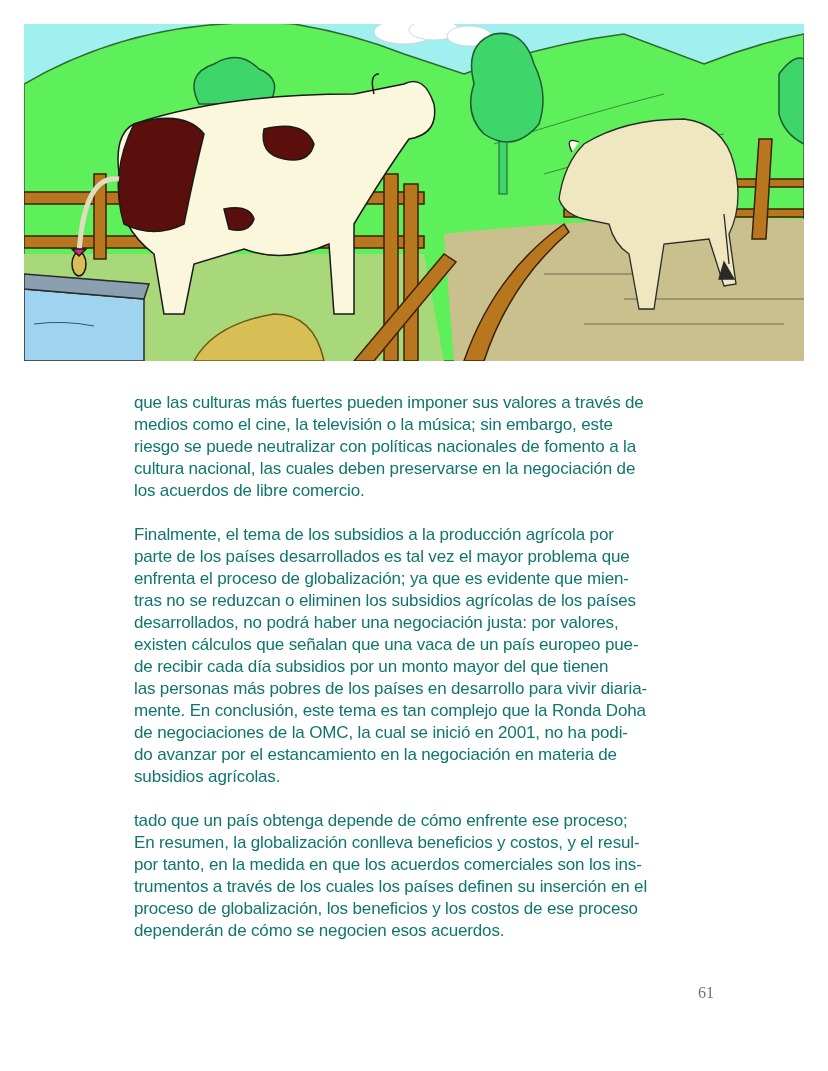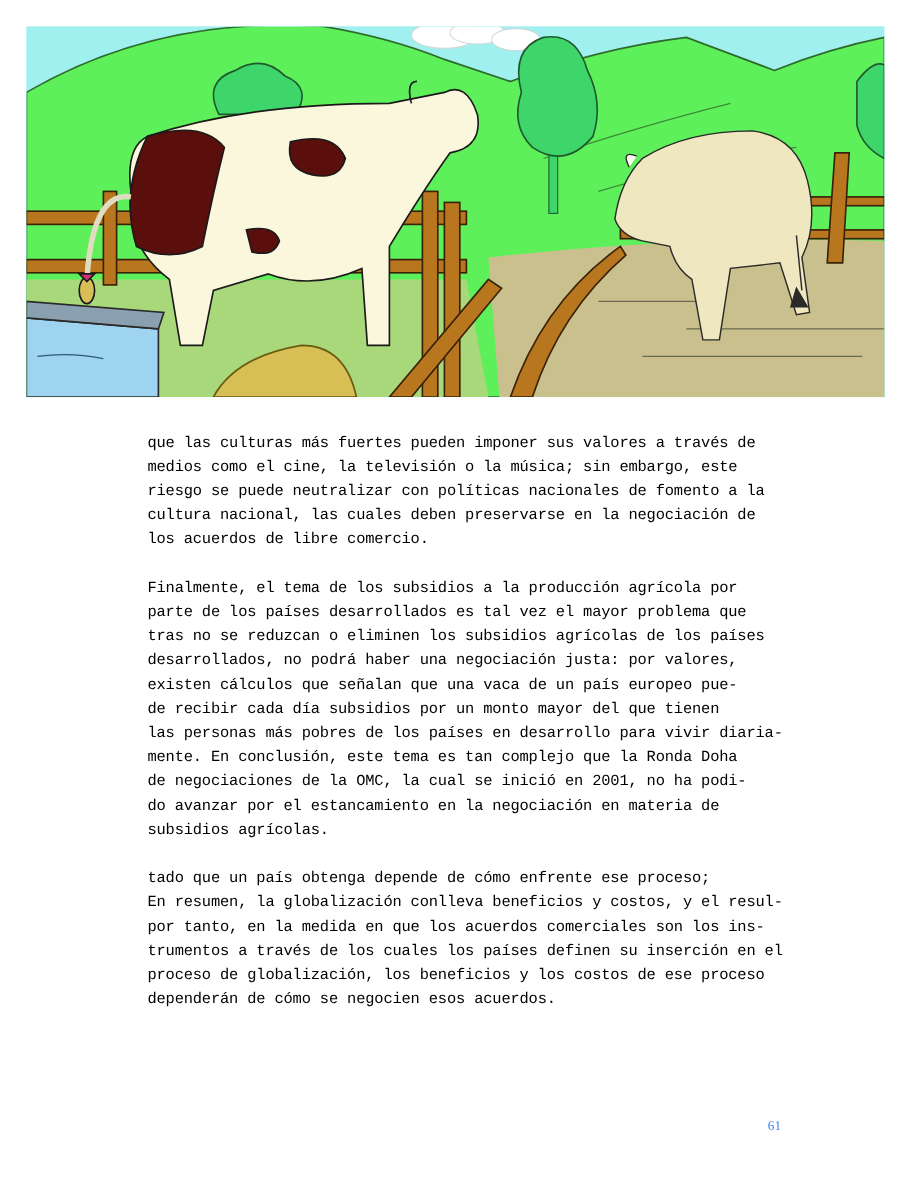--- a/index.html
+++ b/index.html
@@ -7,30 +7,30 @@
     width: 828px; height: 1071px; background: #ffffff; position: relative; overflow: hidden;
     font-family: "Liberation Sans", "DejaVu Sans", sans-serif;
   }
   .illustration {
     position: absolute; left: 24px; top: 24px; width: 780px; height: 337px; overflow: hidden;
     background: #9ff0ee;
   }
   .illustration svg { display: block; width: 780px; height: 337px; }
   .body-text {
     position: absolute; left: 134px; top: 392px; width: 428px;
-    font-family: Liberation Mono, monospace;
-    font-size: 14px; line-height: 22px; color: #000000; text-align: justify;
+    font-family: Liberation Sans, sans-serif;
+    font-size: 17px; line-height: 22px; color: #0f766e; text-align: justify;
     letter-spacing: -0.15px;
   }
   .body-text p { margin: 0 0 22px 0; }
   .line { display: block; text-align: justify; text-align-last: justify; white-space: nowrap; }
   .line.last { text-align-last: left; }
   .page-number {
     position: absolute; left: 698px; top: 984px; font-family: "Liberation Serif", serif;
-    font-size: 12px; color: #3b82f6; margin-top: 32px;
+    font-size: 16px; color: #737373;
   }
 </style>
 </head>
 <body>
 
 <div class="illustration">
   <svg viewBox="0 0 780 337">
 
     <rect x="0" y="0" width="780" height="337" fill="#9ff0ee"></rect>
 
@@ -108,20 +108,21 @@
   <p>
     <span class="line">que las culturas más fuertes pueden imponer sus valores a través de</span>
     <span class="line">medios como el cine, la televisión o la música; sin embargo, este</span>
     <span class="line">riesgo se puede neutralizar con políticas nacionales de fomento a la</span>
     <span class="line">cultura nacional, las cuales deben preservarse en la negociación de</span>
     <span class="line last">los acuerdos de libre comercio.</span>
   </p>
   <p>
     <span class="line">Finalmente, el tema de los subsidios a la producción agrícola por</span>
     <span class="line">parte de los países desarrollados es tal vez el mayor problema que</span>
+    <span class="line">enfrenta el proceso de globalización; ya que es evidente que mien-</span>
     <span class="line">tras no se reduzcan o eliminen los subsidios agrícolas de los países</span>
     <span class="line">desarrollados, no podrá haber una negociación justa: por valores,</span>
     <span class="line">existen cálculos que señalan que una vaca de un país europeo pue-</span>
     <span class="line">de recibir cada día subsidios por un monto mayor del que tienen</span>
     <span class="line">las personas más pobres de los países en desarrollo para vivir diaria-</span>
     <span class="line">mente. En conclusión, este tema es tan complejo que la Ronda Doha</span>
     <span class="line">de negociaciones de la OMC, la cual se inició en 2001, no ha podi-</span>
     <span class="line">do avanzar por el estancamiento en la negociación en materia de</span>
     <span class="line last">subsidios agrícolas.</span>
   </p>

